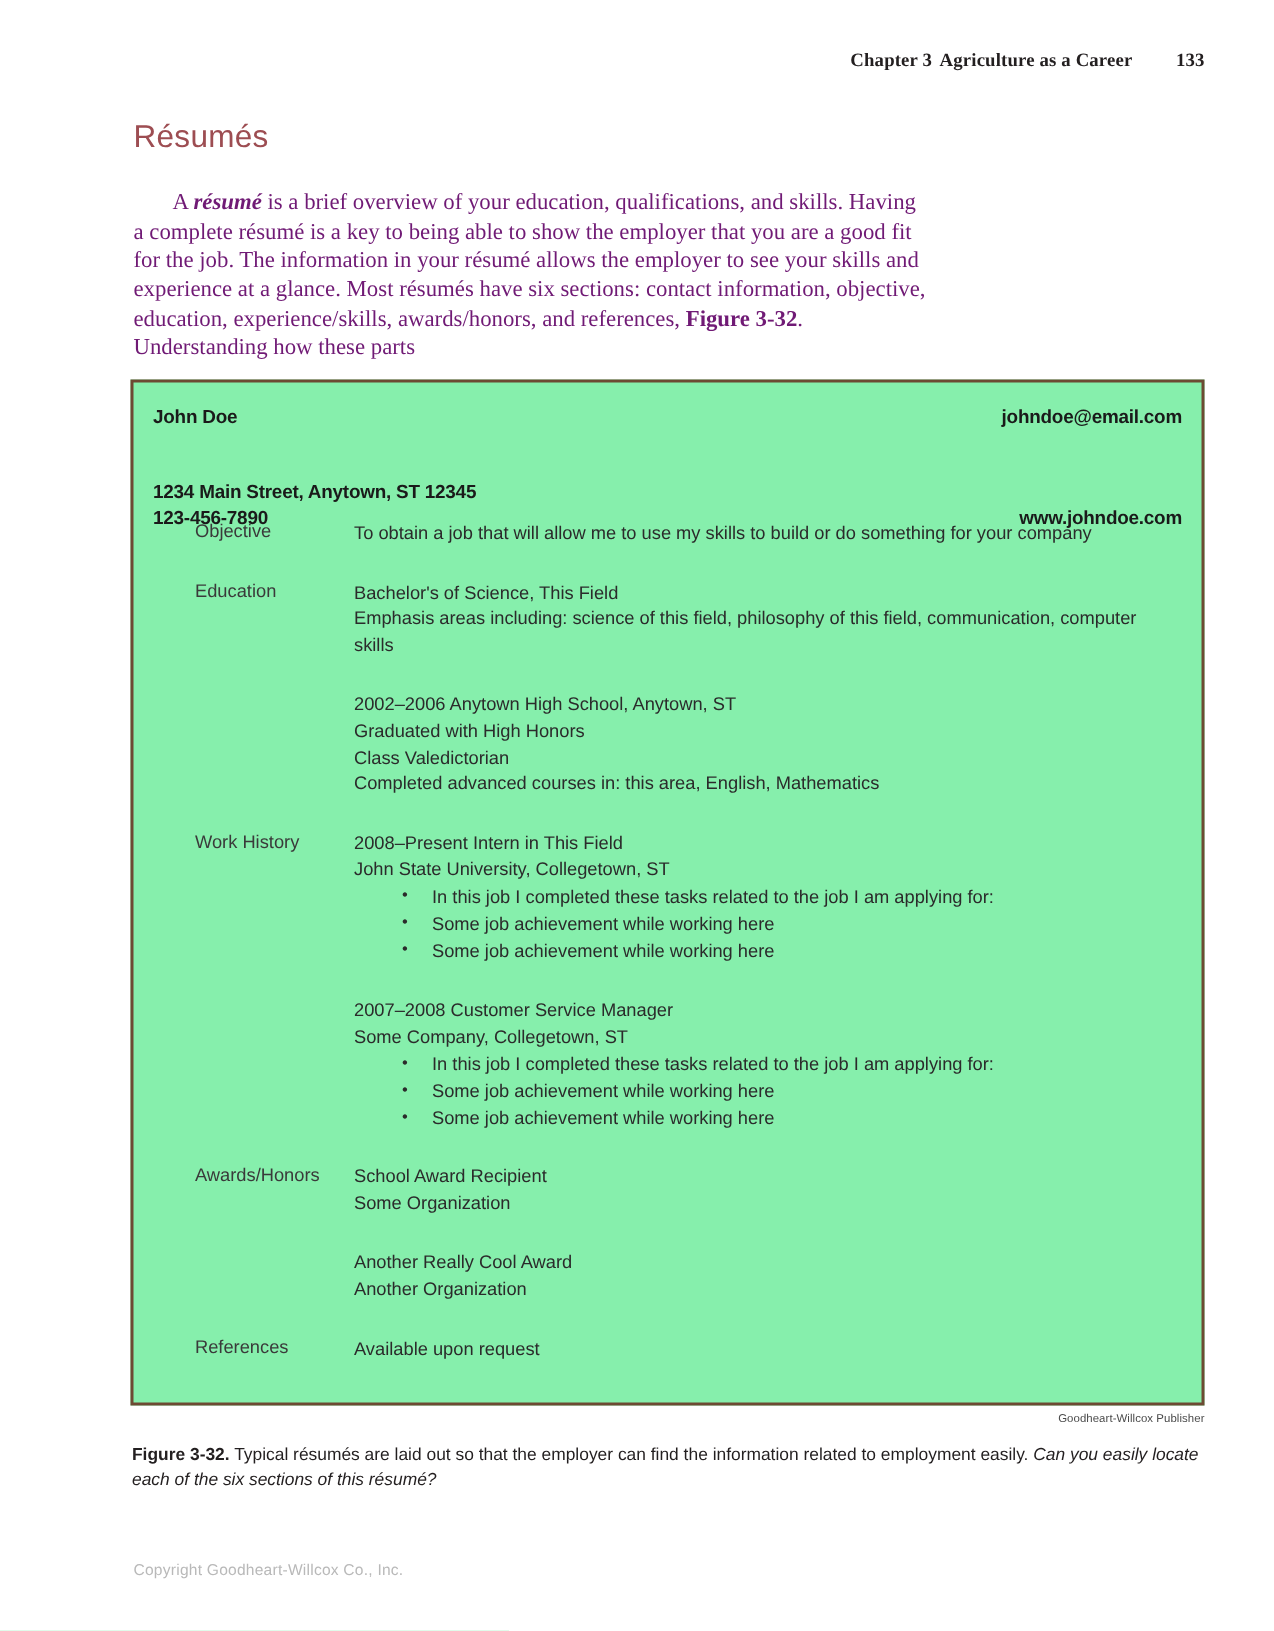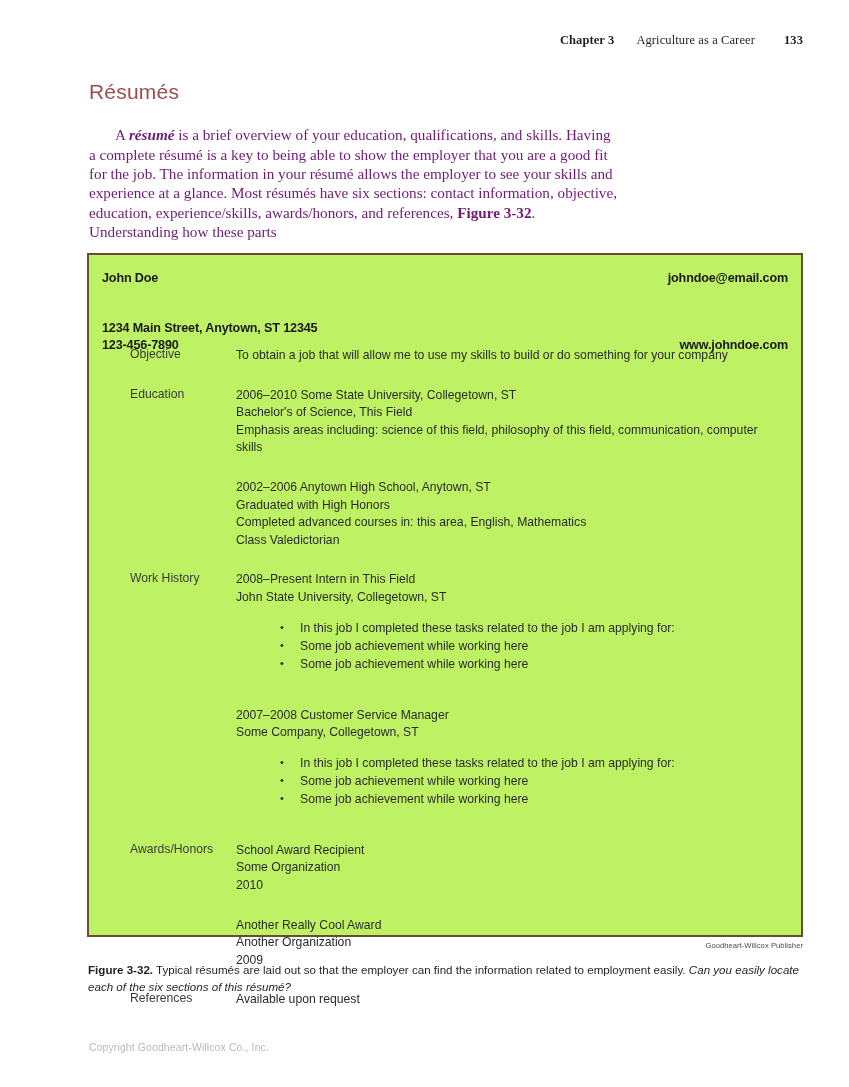--- a/index.html
+++ b/index.html
@@ -20,21 +20,21 @@
     position: absolute;
     top: 33px;
     right: 46px;
     font-family: "Liberation Serif", serif;
     font-size: 12.5px;
     color: #231f20;
     white-space: nowrap;
     letter-spacing: 0.1px;
   }
   .running-head .rh-chapter { font-weight: bold; }
-  .running-head .rh-title   { font-weight: normal; margin-left: 22px; text-align: right; }
+  .running-head .rh-title   { font-weight: bold; margin-left: 5px; text-align: right; }
   .running-head .rh-page    { font-weight: bold; margin-left: 29px; }
 
   
   .section-heading {
     position: absolute;
     top: 80px;
     left: 89px;
     font-family: "Liberation Sans", sans-serif;
     font-weight: normal;
     font-size: 21px;
@@ -59,21 +59,21 @@
   .body-par .b  { font-weight: bold; }
 
   
   .figure-box {
     position: absolute;
     left: 87px;
     top: 253px;
     width: 716px;
     height: 684px;
     box-sizing: border-box;
-    background: #bef264;
+    background: #86efac;
     border: 2px solid #6d4a33;
   }
 
   .resume {
     position: relative;
     width: 100%;
     height: 100%;
     font-size: 12.2px;
     color: #2b2b2b;
   }
@@ -132,21 +132,21 @@
     margin-left: 147px;
     padding-right: 26px;
   }
   .rz-line {
     font-size: 12.2px;
     line-height: 17.6px;
     color: #2b2b2b;
   }
   .rz-line.wrap { max-width: 548px; }
   .rz-bullets {
-    margin: 12px;
+    margin: 0;
     padding: 0;
     list-style: none;
   }
   .rz-bullets li {
     position: relative;
     padding-left: 52px;
     font-size: 12.2px;
     line-height: 18px;
     color: #2b2b2b;
   }
@@ -224,28 +224,27 @@
         <div class="rz-content">
           <div class="rz-line wrap">To obtain a job that will allow me to use my skills to build or do something for your company</div>
         </div>
       </div>
 
       <div class="rz-sectiongap"></div>
 
       <div class="rz-row">
         <div class="rz-label">Education</div>
         <div class="rz-content">
-          <div class="rz-line">2006–2010 Some State University, Collegetown, ST</div>
           <div class="rz-line">Bachelor's of Science, This Field</div>
           <div class="rz-line wrap">Emphasis areas including: science of this field, philosophy of this field, communication, computer skills</div>
           <div class="rz-blockgap"></div>
           <div class="rz-line">2002–2006 Anytown High School, Anytown, ST</div>
           <div class="rz-line">Graduated with High Honors</div>
+          <div class="rz-line">Class Valedictorian</div>
           <div class="rz-line">Completed advanced courses in: this area, English, Mathematics</div>
-          <div class="rz-line">Class Valedictorian</div>
         </div>
       </div>
 
       <div class="rz-sectiongap"></div>
 
       <div class="rz-row">
         <div class="rz-label">Work History</div>
         <div class="rz-content">
           <div class="rz-line">2008–Present Intern in This Field</div>
           <div class="rz-line">John State University, Collegetown, ST</div>
@@ -265,25 +264,23 @@
         </div>
       </div>
 
       <div class="rz-sectiongap"></div>
 
       <div class="rz-row">
         <div class="rz-label wide">Awards/Honors</div>
         <div class="rz-content">
           <div class="rz-line">School Award Recipient</div>
           <div class="rz-line">Some Organization</div>
-          <div class="rz-line">2010</div>
           <div class="rz-blockgap"></div>
           <div class="rz-line">Another Really Cool Award</div>
           <div class="rz-line">Another Organization</div>
-          <div class="rz-line">2009</div>
         </div>
       </div>
 
       <div class="rz-sectiongap"></div>
 
       <div class="rz-row">
         <div class="rz-label">References</div>
         <div class="rz-content">
           <div class="rz-line">Available upon request</div>
         </div>

